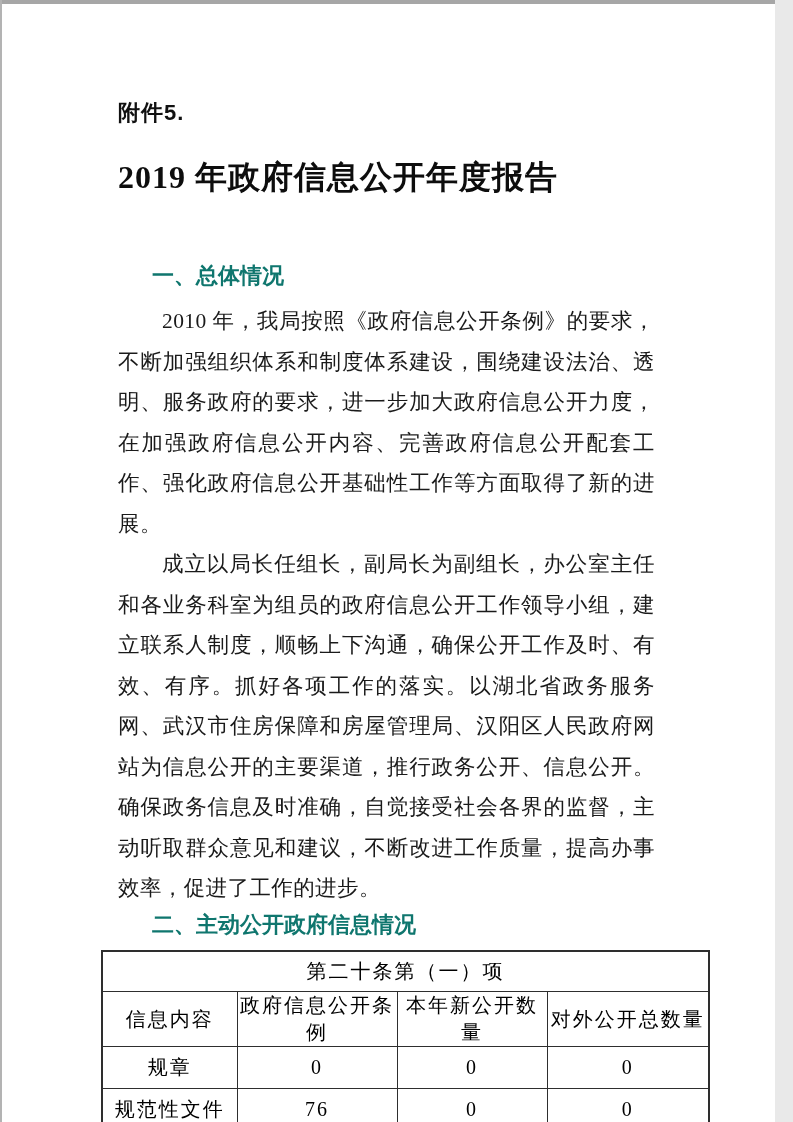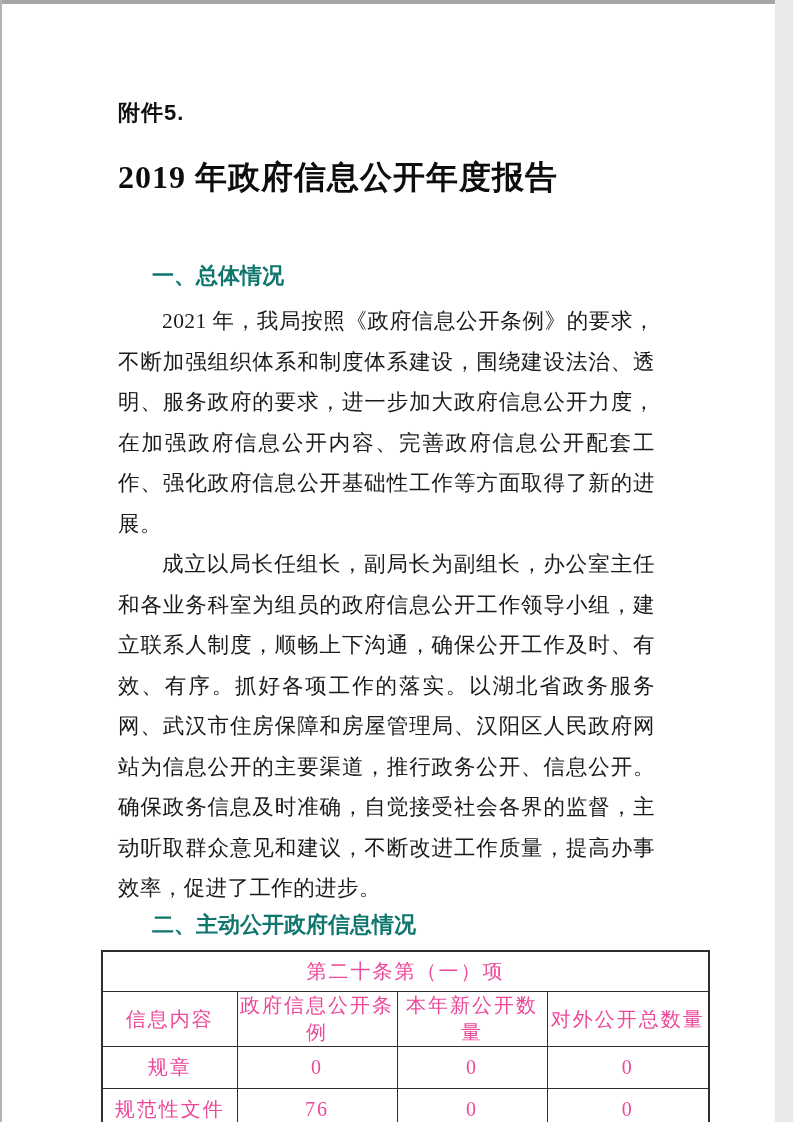--- a/index.html
+++ b/index.html
@@ -69,21 +69,21 @@
     width: 607px;
     border-collapse: collapse;
     table-layout: fixed;
   }
   .report-table td {
     border: 1px solid #2e2e2e;
     text-align: center;
     vertical-align: middle;
     font-size: 20px;
     letter-spacing: 2px;
-    color: #ec4899;
+    color: #000000;
     padding: 0;
     margin-top: 20px;
   }
   .report-table { border: 2px solid #2e2e2e; }
   .row-caption td { height: 41px; }
   .row-header  td { height: 48px; }
   .row-data    td { height: 42px; }
   .row-footer  td { height: 37px; padding-left: 24px; }
   .num-cell { letter-spacing: 0; }
 </style>
@@ -95,21 +95,21 @@
   <div class="edge-left"></div>
 
   <div class="doc">
 
     <div class="attachment-label">附件5.</div>
 
     <h1 class="doc-title">2019 年政府信息公开年度报告</h1>
 
     <h2 class="section-heading heading-1">一、总体情况</h2>
 
-    <p class="body-para para-1">2021 年，我局按照《政府信息公开条例》的要求，不断加强组织体系和制度体系建设，围绕建设法治、透明、服务政府的要求，进一步加大政府信息公开力度，在加强政府信息公开内容、完善政府信息公开配套工作、强化政府信息公开基础性工作等方面取得了新的进展。</p>
+    <p class="body-para para-1">2010 年，我局按照《政府信息公开条例》的要求，不断加强组织体系和制度体系建设，围绕建设法治、透明、服务政府的要求，进一步加大政府信息公开力度，在加强政府信息公开内容、完善政府信息公开配套工作、强化政府信息公开基础性工作等方面取得了新的进展。</p>
 
     <p class="body-para">成立以局长任组长，副局长为副组长，办公室主任和各业务科室为组员的政府信息公开工作领导小组，建立联系人制度，顺畅上下沟通，确保公开工作及时、有效、有序。抓好各项工作的落实。以湖北省政务服务网、武汉市住房保障和房屋管理局、汉阳区人民政府网站为信息公开的主要渠道，推行政务公开、信息公开。确保政务信息及时准确，自觉接受社会各界的监督，主动听取群众意见和建议，不断改进工作质量，提高办事效率，促进了工作的进步。</p>
 
     <h2 class="section-heading heading-2">二、主动公开政府信息情况</h2>
 
     <table class="report-table">
       <colgroup>
         <col style="width:135px">
         <col style="width:160px">
         <col style="width:150px">

